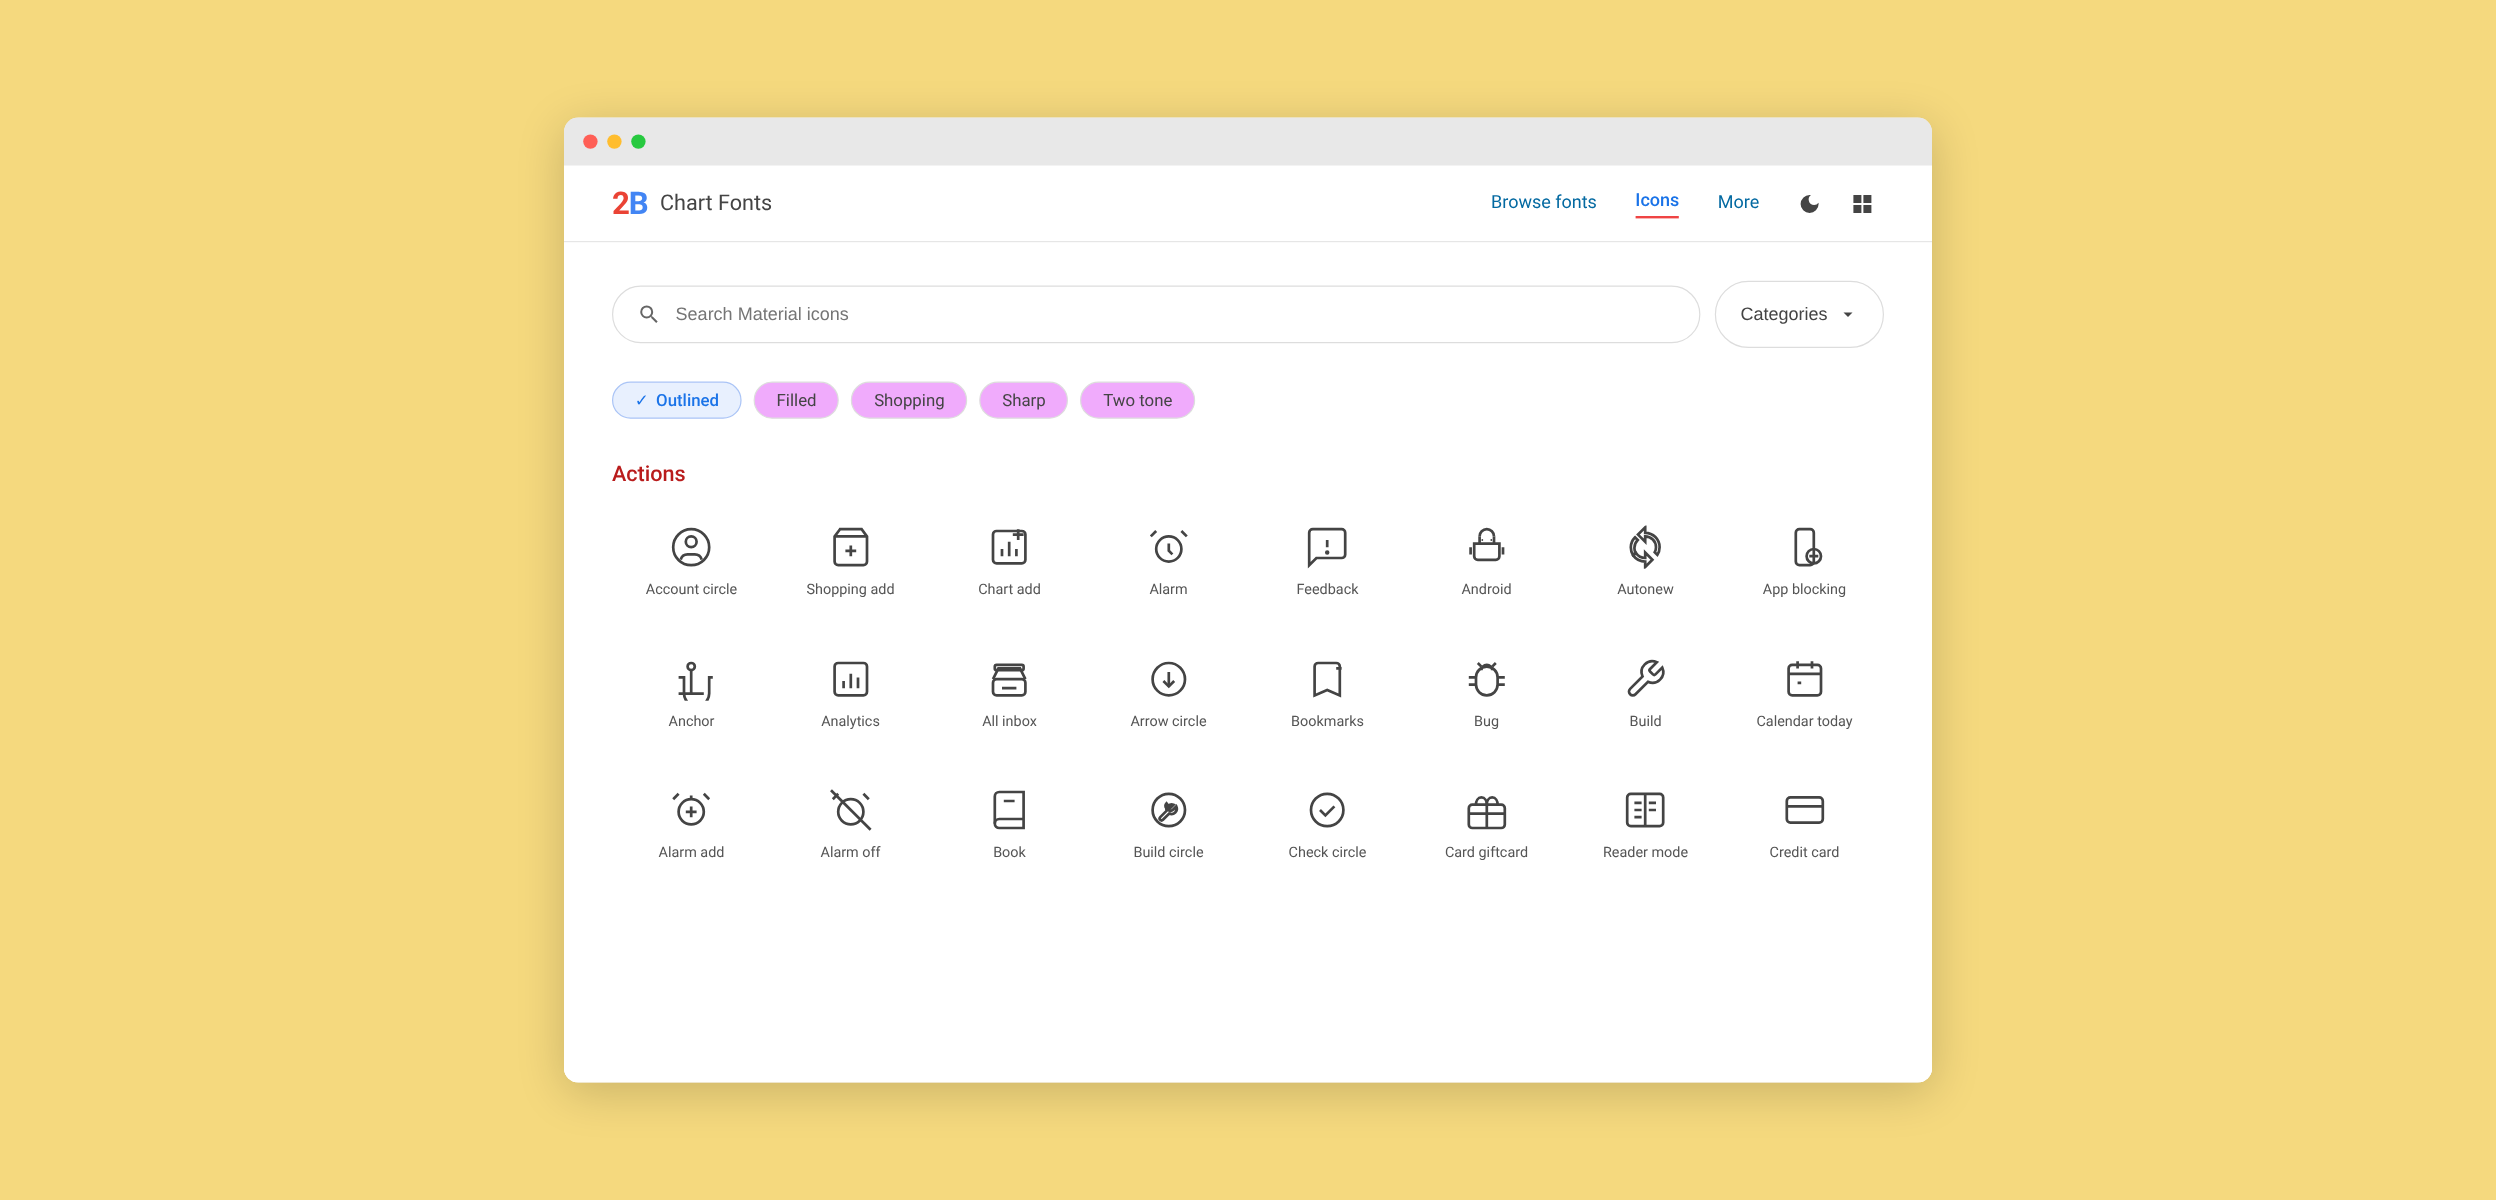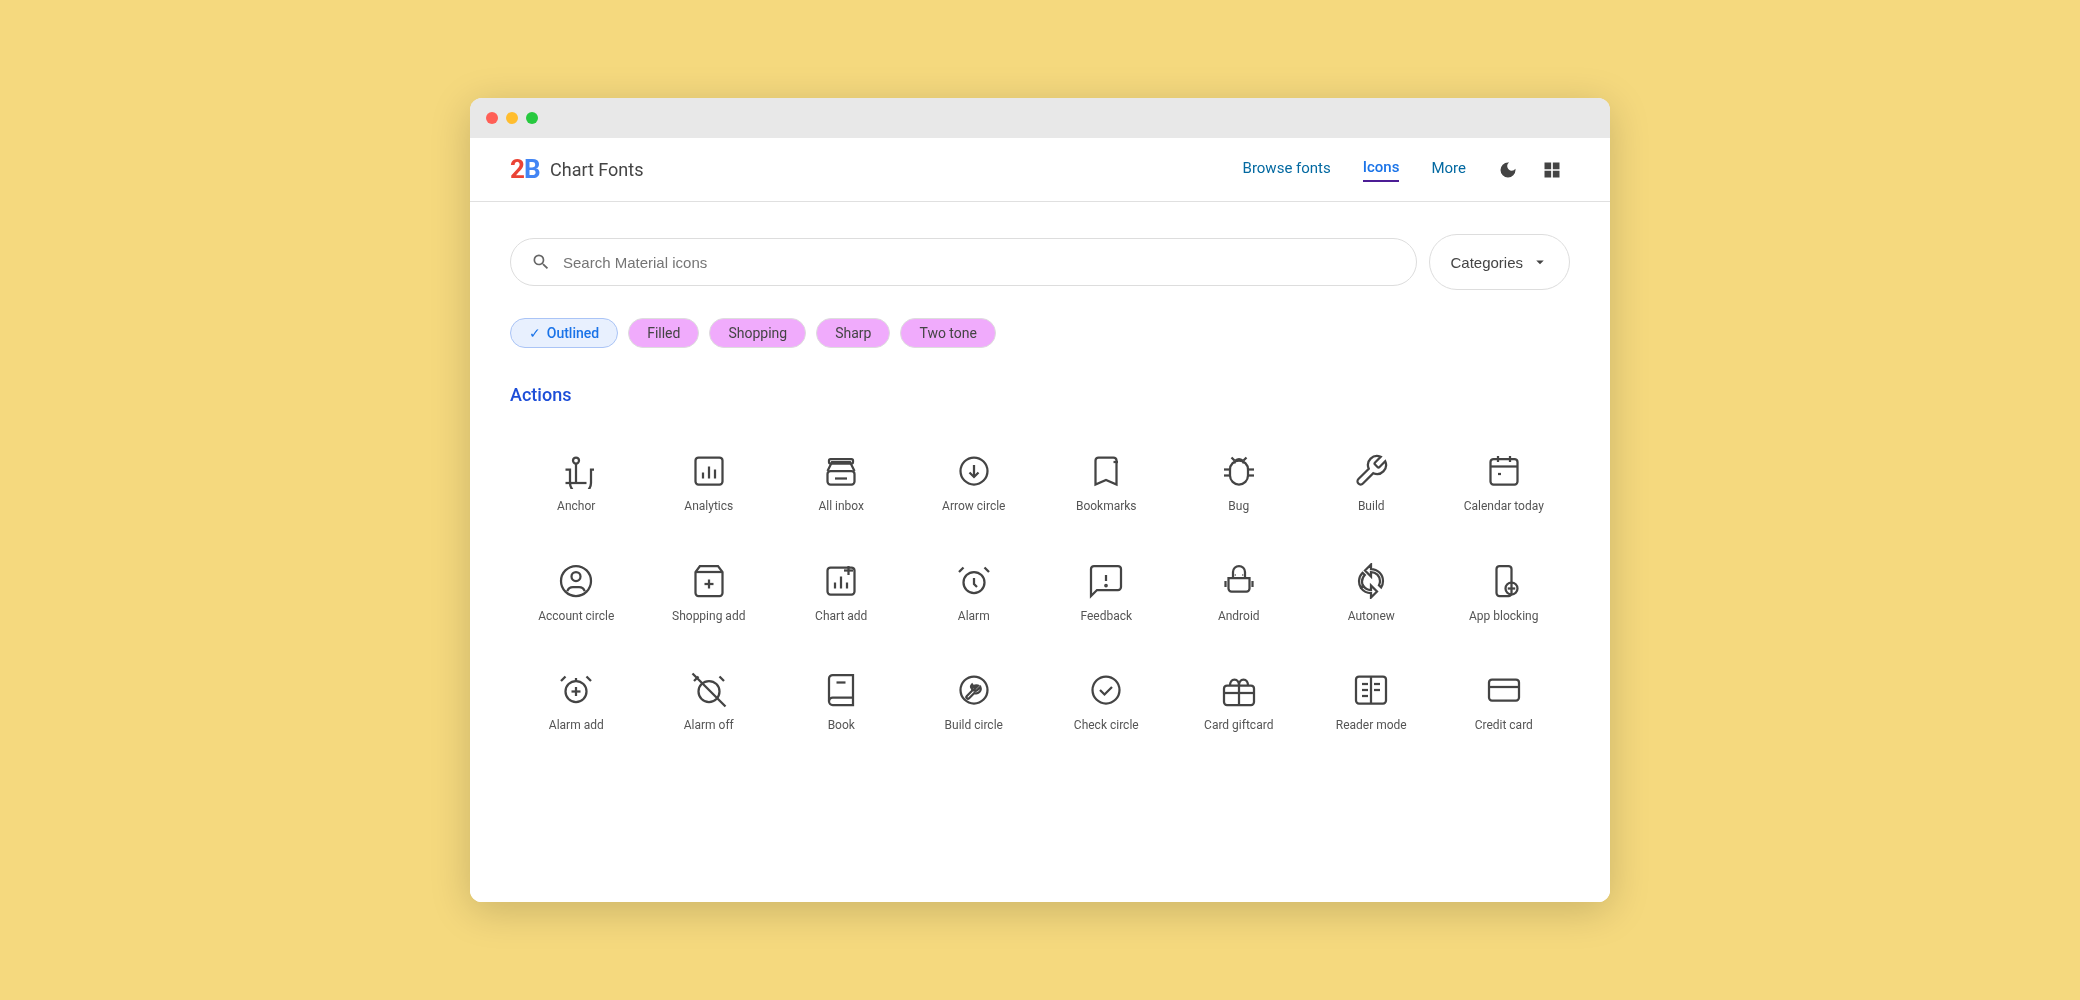--- a/index.html
+++ b/index.html
@@ -70,21 +70,21 @@
     }
     .nav-link {
       font-size: 15px;
       color: #0369a1;
       text-decoration: none;
       cursor: pointer;
       padding-bottom: 4px;
     }
     .nav-link.active {
       color: #1a73e8;
-      border-bottom: 2px solid #4c1d95;
+      border-bottom: 2px solid #ef4444;
       font-weight: 500;
     }
     .header-icons {
       display: flex;
       align-items: center;
       gap: 8px;
       margin-left: 24px;
     }
     .header-icon-btn {
       width: 36px; height: 36px;
@@ -171,23 +171,23 @@
       font-weight: 500;
     }
     .chip-check {
       font-size: 14px;
       color: #1a73e8;
     }
 
     
     .section-title {
       font-size: 18px;
-      color: #1d4ed8;
+      color: #b91c1c;
       font-weight: 500;
-      margin-bottom: 28px;
+      margin-bottom: 12px;
     }
 
     
     .icons-grid {
       display: grid;
       grid-template-columns: repeat(8, 1fr);
       gap: 0;
       margin-bottom: 8px;
     }
     .icon-item {
@@ -285,20 +285,105 @@
         </div>
         <div class="chip">
           <span>Sharp</span>
         </div>
         <div class="chip">
           <span>Two tone</span>
         </div>
       </div>
 
       <div class="section-title">Actions</div>
+
+      <div class="icons-grid">
+
+        <div class="icon-item">
+          <svg class="icon-svg" viewBox="0 0 24 24" fill="none" stroke="currentColor" stroke-width="1.5">
+            <circle cx="12" cy="12" r="10"></circle>
+            <circle cx="12" cy="9" r="3"></circle>
+            <path d="M6.168 18.849A4.001 4.001 0 0 1 10 16h4a4 4 0 0 1 3.832 2.849"></path>
+          </svg>
+          <span class="icon-label">Account circle</span>
+        </div>
+
+        <div class="icon-item">
+          <svg class="icon-svg" viewBox="0 0 24 24" fill="none" stroke="currentColor" stroke-width="1.5">
+            <path d="M6 2L3 6v14a2 2 0 002 2h14a2 2 0 002-2V6l-3-4z"></path>
+            <line x1="3" y1="6" x2="21" y2="6"></line>
+            <line x1="12" y1="11" x2="12" y2="17"></line>
+            <line x1="9" y1="14" x2="15" y2="14"></line>
+          </svg>
+          <span class="icon-label">Shopping add</span>
+        </div>
+
+        <div class="icon-item">
+          <svg class="icon-svg" viewBox="0 0 24 24" fill="none" stroke="currentColor" stroke-width="1.5">
+            <rect x="3" y="3" width="18" height="18" rx="2"></rect>
+            <line x1="8" y1="17" x2="8" y2="13"></line>
+            <line x1="12" y1="17" x2="12" y2="9"></line>
+            <line x1="16" y1="17" x2="16" y2="13"></line>
+            <line x1="14" y1="5" x2="20" y2="5"></line>
+            <line x1="17" y1="2" x2="17" y2="8"></line>
+          </svg>
+          <span class="icon-label">Chart add</span>
+        </div>
+
+        <div class="icon-item">
+          <svg class="icon-svg" viewBox="0 0 24 24" fill="none" stroke="currentColor" stroke-width="1.5">
+            <circle cx="12" cy="13" r="7"></circle>
+            <path d="M12 10v4l2 2"></path>
+            <path d="M5 3L2 6"></path>
+            <path d="M19 3l3 3"></path>
+          </svg>
+          <span class="icon-label">Alarm</span>
+        </div>
+
+        <div class="icon-item">
+          <svg class="icon-svg" viewBox="0 0 24 24" fill="none" stroke="currentColor" stroke-width="1.5">
+            <path d="M20 2H4a2 2 0 00-2 2v18l4-4h14a2 2 0 002-2V4a2 2 0 00-2-2z"></path>
+            <line x1="12" y1="8" x2="12" y2="12"></line>
+            <circle cx="12" cy="15" r="0.5" fill="currentColor"></circle>
+          </svg>
+          <span class="icon-label">Feedback</span>
+        </div>
+
+        <div class="icon-item">
+          <svg class="icon-svg" viewBox="0 0 24 24" fill="none" stroke="currentColor" stroke-width="1.5">
+            <path d="M5 10h14v7a2 2 0 01-2 2H7a2 2 0 01-2-2v-7z"></path>
+            <line x1="8" y1="10" x2="8" y2="6"></line>
+            <path d="M8 6a4 4 0 018 0"></path>
+            <line x1="16" y1="10" x2="16" y2="6"></line>
+            <line x1="3" y1="12" x2="3" y2="16"></line>
+            <line x1="21" y1="12" x2="21" y2="16"></line>
+            <circle cx="9.5" cy="8" r="0.5" fill="currentColor" stroke="none"></circle>
+            <circle cx="14.5" cy="8" r="0.5" fill="currentColor" stroke="none"></circle>
+          </svg>
+          <span class="icon-label">Android</span>
+        </div>
+
+        <div class="icon-item">
+          <svg class="icon-svg" viewBox="0 0 24 24" fill="none" stroke="currentColor" stroke-width="1.5">
+            <path d="M12 4V1L8 5l4 4V6c3.31 0 6 2.69 6 6 0 1.01-.25 1.97-.7 2.8l1.46 1.46A7.93 7.93 0 0020 12c0-4.42-3.58-8-8-8z"></path>
+            <path d="M6.7 15.2C6.25 14.37 6 13.41 6 12.4c0-1.74.71-3.31 1.86-4.44L6.4 6.5A7.93 7.93 0 004 12c0 1.57.43 3.04 1.18 4.31L6.7 15.2z"></path>
+            <path d="M12 18c-2.12 0-4-1.1-5.12-2.76L5.4 16.7C6.88 18.69 9.3 20 12 20v3l4-4-4-4v3z"></path>
+          </svg>
+          <span class="icon-label">Autonew</span>
+        </div>
+
+        <div class="icon-item">
+          <svg class="icon-svg" viewBox="0 0 24 24" fill="none" stroke="currentColor" stroke-width="1.5">
+            <rect x="7" y="2" width="10" height="20" rx="2"></rect>
+            <circle cx="17" cy="17" r="4"></circle>
+            <line x1="14.5" y1="17" x2="19.5" y2="17"></line>
+          </svg>
+          <span class="icon-label">App blocking</span>
+        </div>
+      </div>
 
       <div class="icons-grid">
 
         <div class="icon-item">
           <svg class="icon-svg" viewBox="0 0 24 24" fill="none" stroke="currentColor" stroke-width="1.5">
             <circle cx="12" cy="5" r="2"></circle>
             <line x1="12" y1="7" x2="12" y2="20"></line>
             <path d="M5 11h3v9a7 7 0 0 0 14 0v-9h3"></path>
             <line x1="5" y1="20" x2="19" y2="20"></line>
           </svg>
@@ -372,105 +457,20 @@
             <line x1="8" y1="14" x2="10" y2="14"></line>
           </svg>
           <span class="icon-label">Calendar today</span>
         </div>
       </div>
 
       <div class="icons-grid">
 
         <div class="icon-item">
           <svg class="icon-svg" viewBox="0 0 24 24" fill="none" stroke="currentColor" stroke-width="1.5">
-            <circle cx="12" cy="12" r="10"></circle>
-            <circle cx="12" cy="9" r="3"></circle>
-            <path d="M6.168 18.849A4.001 4.001 0 0 1 10 16h4a4 4 0 0 1 3.832 2.849"></path>
-          </svg>
-          <span class="icon-label">Account circle</span>
-        </div>
-
-        <div class="icon-item">
-          <svg class="icon-svg" viewBox="0 0 24 24" fill="none" stroke="currentColor" stroke-width="1.5">
-            <path d="M6 2L3 6v14a2 2 0 002 2h14a2 2 0 002-2V6l-3-4z"></path>
-            <line x1="3" y1="6" x2="21" y2="6"></line>
-            <line x1="12" y1="11" x2="12" y2="17"></line>
-            <line x1="9" y1="14" x2="15" y2="14"></line>
-          </svg>
-          <span class="icon-label">Shopping add</span>
-        </div>
-
-        <div class="icon-item">
-          <svg class="icon-svg" viewBox="0 0 24 24" fill="none" stroke="currentColor" stroke-width="1.5">
-            <rect x="3" y="3" width="18" height="18" rx="2"></rect>
-            <line x1="8" y1="17" x2="8" y2="13"></line>
-            <line x1="12" y1="17" x2="12" y2="9"></line>
-            <line x1="16" y1="17" x2="16" y2="13"></line>
-            <line x1="14" y1="5" x2="20" y2="5"></line>
-            <line x1="17" y1="2" x2="17" y2="8"></line>
-          </svg>
-          <span class="icon-label">Chart add</span>
-        </div>
-
-        <div class="icon-item">
-          <svg class="icon-svg" viewBox="0 0 24 24" fill="none" stroke="currentColor" stroke-width="1.5">
-            <circle cx="12" cy="13" r="7"></circle>
-            <path d="M12 10v4l2 2"></path>
-            <path d="M5 3L2 6"></path>
-            <path d="M19 3l3 3"></path>
-          </svg>
-          <span class="icon-label">Alarm</span>
-        </div>
-
-        <div class="icon-item">
-          <svg class="icon-svg" viewBox="0 0 24 24" fill="none" stroke="currentColor" stroke-width="1.5">
-            <path d="M20 2H4a2 2 0 00-2 2v18l4-4h14a2 2 0 002-2V4a2 2 0 00-2-2z"></path>
-            <line x1="12" y1="8" x2="12" y2="12"></line>
-            <circle cx="12" cy="15" r="0.5" fill="currentColor"></circle>
-          </svg>
-          <span class="icon-label">Feedback</span>
-        </div>
-
-        <div class="icon-item">
-          <svg class="icon-svg" viewBox="0 0 24 24" fill="none" stroke="currentColor" stroke-width="1.5">
-            <path d="M5 10h14v7a2 2 0 01-2 2H7a2 2 0 01-2-2v-7z"></path>
-            <line x1="8" y1="10" x2="8" y2="6"></line>
-            <path d="M8 6a4 4 0 018 0"></path>
-            <line x1="16" y1="10" x2="16" y2="6"></line>
-            <line x1="3" y1="12" x2="3" y2="16"></line>
-            <line x1="21" y1="12" x2="21" y2="16"></line>
-            <circle cx="9.5" cy="8" r="0.5" fill="currentColor" stroke="none"></circle>
-            <circle cx="14.5" cy="8" r="0.5" fill="currentColor" stroke="none"></circle>
-          </svg>
-          <span class="icon-label">Android</span>
-        </div>
-
-        <div class="icon-item">
-          <svg class="icon-svg" viewBox="0 0 24 24" fill="none" stroke="currentColor" stroke-width="1.5">
-            <path d="M12 4V1L8 5l4 4V6c3.31 0 6 2.69 6 6 0 1.01-.25 1.97-.7 2.8l1.46 1.46A7.93 7.93 0 0020 12c0-4.42-3.58-8-8-8z"></path>
-            <path d="M6.7 15.2C6.25 14.37 6 13.41 6 12.4c0-1.74.71-3.31 1.86-4.44L6.4 6.5A7.93 7.93 0 004 12c0 1.57.43 3.04 1.18 4.31L6.7 15.2z"></path>
-            <path d="M12 18c-2.12 0-4-1.1-5.12-2.76L5.4 16.7C6.88 18.69 9.3 20 12 20v3l4-4-4-4v3z"></path>
-          </svg>
-          <span class="icon-label">Autonew</span>
-        </div>
-
-        <div class="icon-item">
-          <svg class="icon-svg" viewBox="0 0 24 24" fill="none" stroke="currentColor" stroke-width="1.5">
-            <rect x="7" y="2" width="10" height="20" rx="2"></rect>
-            <circle cx="17" cy="17" r="4"></circle>
-            <line x1="14.5" y1="17" x2="19.5" y2="17"></line>
-          </svg>
-          <span class="icon-label">App blocking</span>
-        </div>
-      </div>
-
-      <div class="icons-grid">
-
-        <div class="icon-item">
-          <svg class="icon-svg" viewBox="0 0 24 24" fill="none" stroke="currentColor" stroke-width="1.5">
             <circle cx="12" cy="13" r="7"></circle>
             <path d="M12 10v6"></path>
             <path d="M9 13h6"></path>
             <line x1="12" y1="6" x2="12" y2="4"></line>
             <path d="M5 3L2 6"></path>
             <path d="M19 3l3 3"></path>
           </svg>
           <span class="icon-label">Alarm add</span>
         </div>
 

